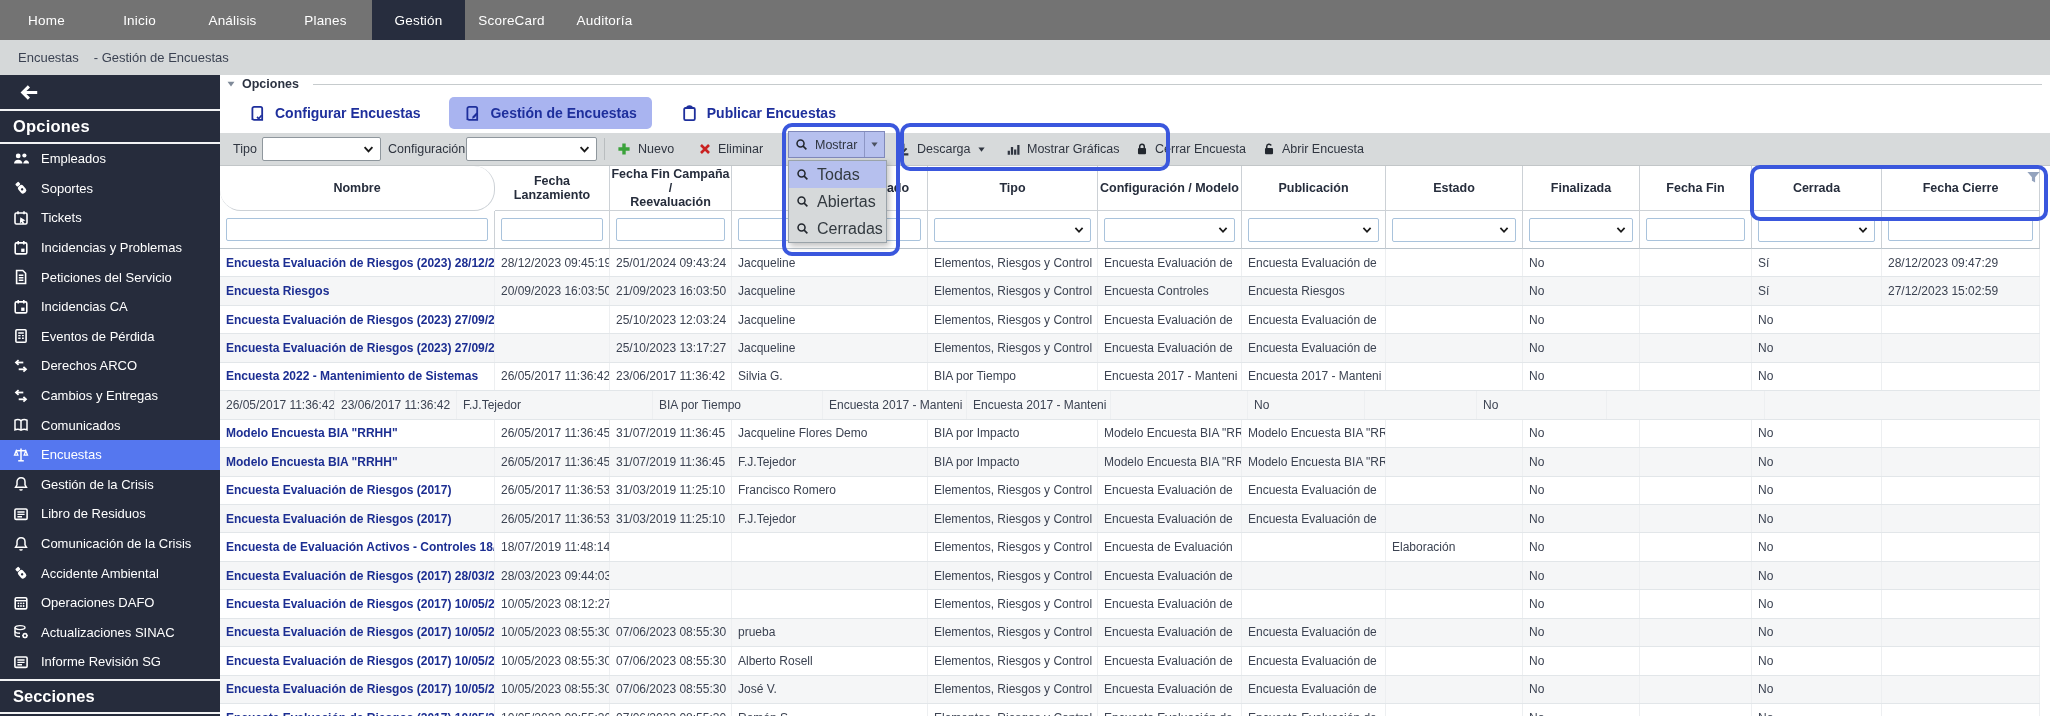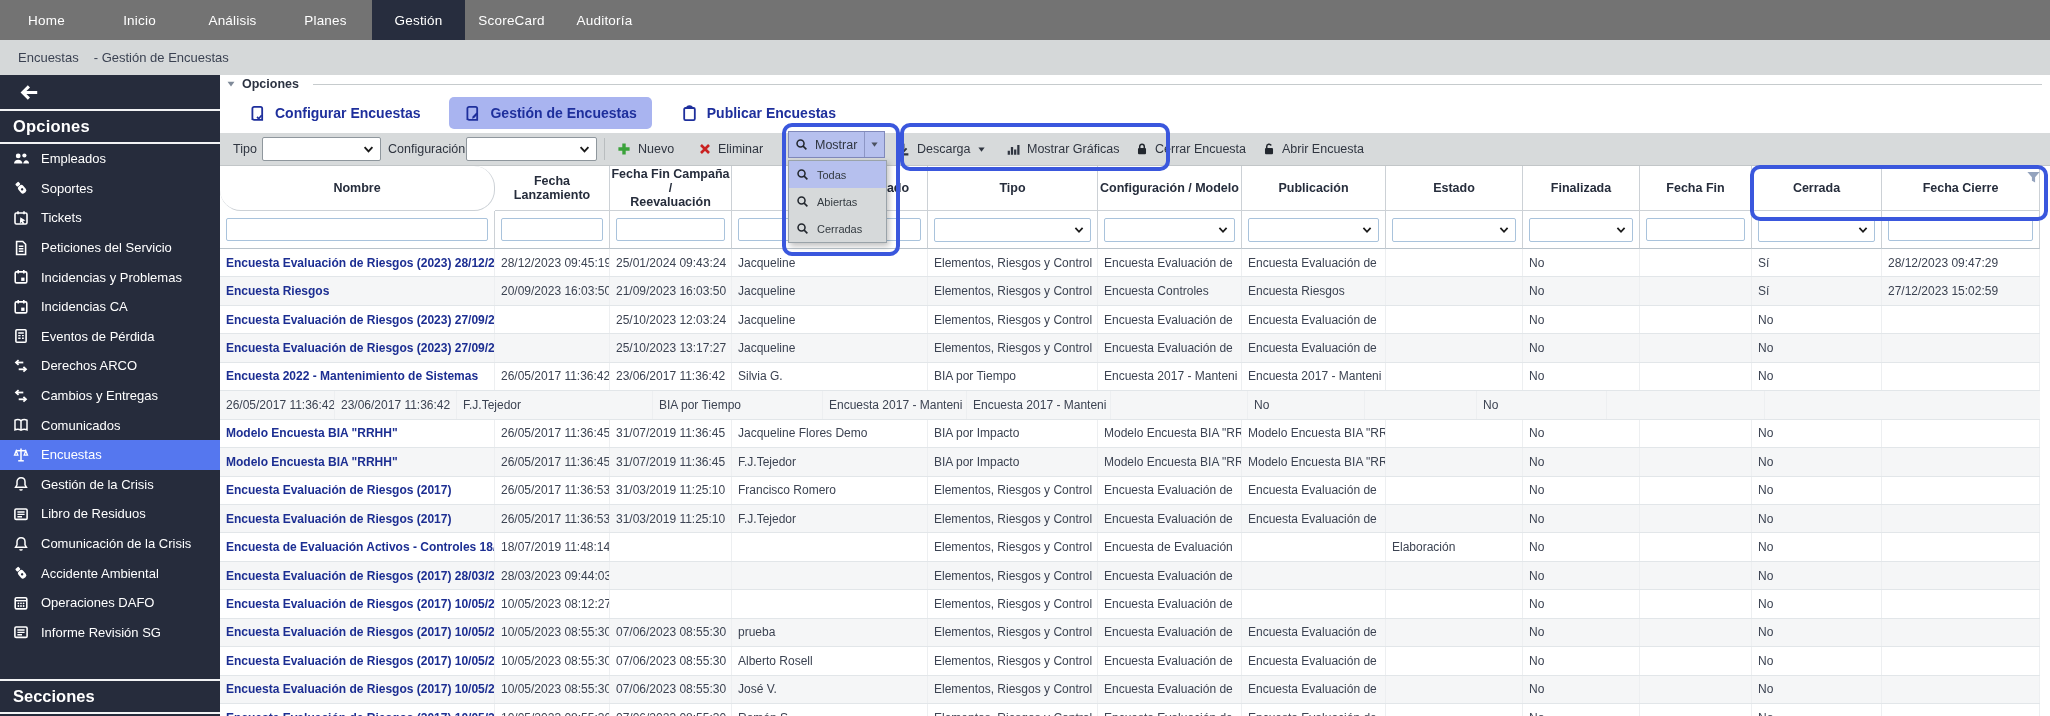--- a/index.html
+++ b/index.html
@@ -69,21 +69,21 @@
   .gc.name{color:#1c2e92;font-weight:bold;cursor:pointer;}
   
   .ann{position:absolute;border:4px solid #3a57dd;border-radius:10px;z-index:40;pointer-events:none;}
   #mostrar-btn{position:absolute;left:788px;top:131px;width:97px;height:27px;background:#b6c0ee;
                border:1px solid #8089bb;display:flex;align-items:center;gap:7px;padding:0 6px;
                font-size:12.5px;color:#2f3540;z-index:30;box-sizing:border-box;cursor:pointer;}
   #mostrar-btn .caret-wrap{margin-left:auto;display:flex;align-items:center;gap:0;
                border-left:1px solid #8d96c5;padding-left:5px;height:100%;}
   #mostrar-menu{position:absolute;left:788px;top:160px;width:97px;z-index:30;background:#d6d9da;
                border:1px solid #9aa3a9;box-shadow:2px 3px 6px rgba(0,0,0,.25);}
-  .mitem{height:27px;display:flex;align-items:center;gap:8px;padding:0 7px;font-size:11px;
+  .mitem{height:27px;display:flex;align-items:center;gap:8px;padding:0 7px;font-size:16px;
          color:#333a40;cursor:pointer;}
   .mitem.selected{background:#b6c0ee;}
   #funnel{position:absolute;left:2026px;top:170px;z-index:20;cursor:pointer;}
   .icn svg,.ticon svg{display:block;}
   .ticon{display:flex;align-items:center;}
 </style>
 </head>
 <body>
 
 <div class="screen">
@@ -142,35 +142,35 @@
               <rect x="2" y="3" width="12" height="11" rx="1.4" fill="none" stroke="#ffffff" stroke-width="1.6"></rect>
               <path d="M5 1.2v3M11 1.2v3" stroke="#ffffff" stroke-width="1.6"></path>
               <path d="M7.3 7.3l5.2 3.3-2.4.5 1.2 2.4-1.5.8-1.2-2.4-1.8 1.7z" fill="#ffffff"></path>
             </svg>
           </span>
           <span>Tickets</span>
         </div>
         <div class="side-item">
           <span class="icn">
             <svg width="16" height="16" viewBox="0 0 16 16">
-              <path d="M3.6 1.5h6.2l2.8 2.8v10.2H3.6z" fill="none" stroke="#ffffff" stroke-width="1.6"></path>
-              <path d="M5.8 6.3h4.6M5.8 8.8h4.6M5.8 11.3h4.6" stroke="#ffffff" stroke-width="1.4"></path>
-            </svg>
-          </span>
-          <span>Peticiones del Servicio</span>
-        </div>
-        <div class="side-item">
-          <span class="icn">
-            <svg width="16" height="16" viewBox="0 0 16 16">
               <rect x="2.2" y="2.9" width="11.6" height="11" rx="1.4" fill="none" stroke="#ffffff" stroke-width="1.6"></rect>
               <path d="M5.2 1v3.4M10.8 1v3.4" stroke="#ffffff" stroke-width="1.6"></path>
               <rect x="8.2" y="8.6" width="3.3" height="3.3" fill="#ffffff"></rect>
             </svg>
           </span>
           <span>Incidencias y Problemas</span>
+        </div>
+        <div class="side-item">
+          <span class="icn">
+            <svg width="16" height="16" viewBox="0 0 16 16">
+              <path d="M3.6 1.5h6.2l2.8 2.8v10.2H3.6z" fill="none" stroke="#ffffff" stroke-width="1.6"></path>
+              <path d="M5.8 6.3h4.6M5.8 8.8h4.6M5.8 11.3h4.6" stroke="#ffffff" stroke-width="1.4"></path>
+            </svg>
+          </span>
+          <span>Peticiones del Servicio</span>
         </div>
         <div class="side-item">
           <span class="icn">
             <svg width="16" height="16" viewBox="0 0 16 16">
               <rect x="2.2" y="2.9" width="11.6" height="11" rx="1.4" fill="none" stroke="#ffffff" stroke-width="1.6"></rect>
               <path d="M5.2 1v3.4M10.8 1v3.4" stroke="#ffffff" stroke-width="1.6"></path>
               <rect x="8.2" y="8.6" width="3.3" height="3.3" fill="#ffffff"></rect>
             </svg>
           </span>
           <span>Incidencias CA</span>
@@ -272,20 +272,32 @@
               <path d="M2.2 5.7h11.6" stroke="#ffffff" stroke-width="1.4"></path>
               <circle cx="5.4" cy="8.3" r=".9" fill="#ffffff"></circle>
               <circle cx="8" cy="8.3" r=".9" fill="#ffffff"></circle>
               <circle cx="10.6" cy="8.3" r=".9" fill="#ffffff"></circle>
               <circle cx="5.4" cy="11" r=".9" fill="#ffffff"></circle>
               <circle cx="8" cy="11" r=".9" fill="#ffffff"></circle>
               <circle cx="10.6" cy="11" r=".9" fill="#ffffff"></circle>
             </svg>
           </span>
           <span>Operaciones DAFO</span>
+        </div>
+        <div class="side-item">
+          <span class="icn">
+            <svg width="16" height="16" viewBox="0 0 16 16">
+              <ellipse cx="7" cy="3.6" rx="5" ry="2" fill="none" stroke="#ffffff" stroke-width="1.4"></ellipse>
+              <path d="M2 3.6v3.6c0 1.1 2.2 2 5 2" fill="none" stroke="#ffffff" stroke-width="1.4"></path>
+              <path d="M2 7.2v3.6c0 1.1 2.2 2 5 2" fill="none" stroke="#ffffff" stroke-width="1.4"></path>
+              <circle cx="12" cy="11.6" r="1.9" fill="none" stroke="#ffffff" stroke-width="1.4"></circle>
+              <path d="M12 8.8v1.1M12 13.2v1.1M9.2 11.6h1.1M13.7 11.6h1.1M10 9.6l.8.8M13.2 12.8l.8.8M14 9.6l-.8.8M10.8 12.8l-.8.8" stroke="#ffffff" stroke-width="1.1"></path>
+            </svg>
+          </span>
+          <span>Actualizaciones SINAC</span>
         </div>
         <div class="side-item">
           <span class="icn">
             <svg width="16" height="16" viewBox="0 0 16 16">
               <rect x="1.9" y="3" width="12.2" height="10.4" rx="1.2" fill="none" stroke="#ffffff" stroke-width="1.6"></rect>
               <path d="M4.4 6h7.2M4.4 8.4h7.2M4.4 10.8h4.6" stroke="#ffffff" stroke-width="1.4"></path>
             </svg>
           </span>
           <span>Informe Revisión SG</span>
         </div>

